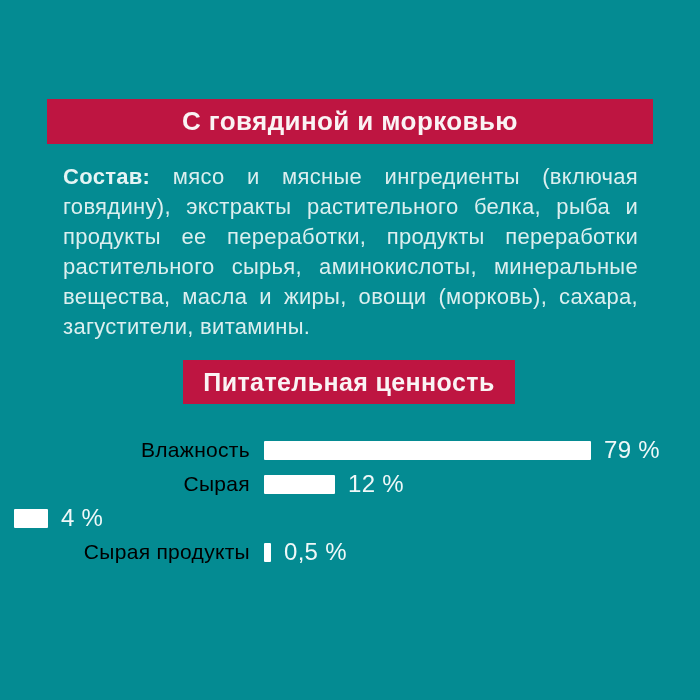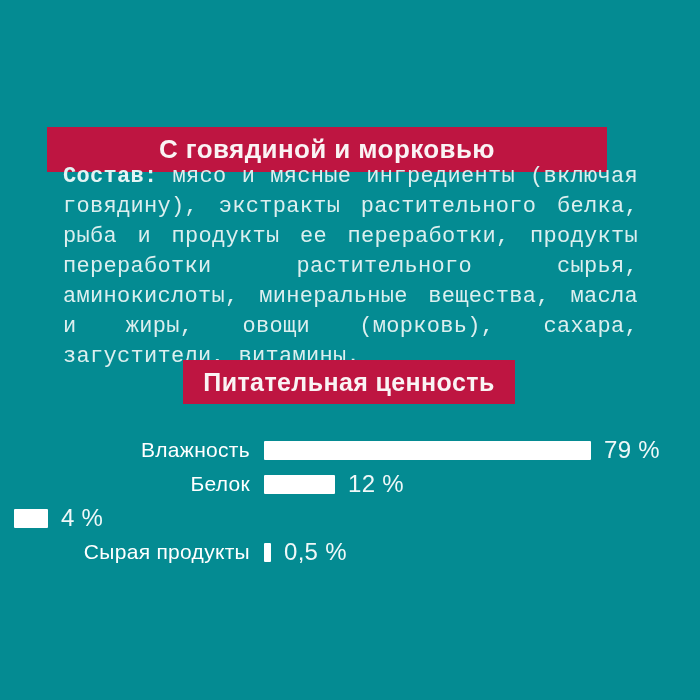--- a/index.html
+++ b/index.html
@@ -16,58 +16,56 @@
     background: #BE1541;
     color: #FAF3F4;
     display: flex;
     align-items: center;
     justify-content: center;
     font-weight: bold;
     letter-spacing: 0.4px;
   }
   .banner-top {
     left: 47px; top: 99px;
-    width: 560px; height: 45px;
+    width: 606px; height: 45px;
     font-size: 26px;
-    margin-top: 28px;
   }
   .banner-section {
     left: 183px; top: 360px;
     width: 332px; height: 44px;
     font-size: 25px;
     text-align: right;
   }
   .composition {
     position: absolute;
     left: 63px; top: 162px;
     width: 575px;
     margin: 0;
     color: #DCEFEF;
     font-size: 22px;
     line-height: 30px;
     text-align: justify;
     letter-spacing: 0.3px;
-    font-family: Liberation Mono, monospace;
   }
   .composition .lead { font-weight: bold; color: #E4F4F4; }
   .chart {
     position: absolute;
     left: 0; top: 433px;
     width: 700px;
   }
   .row {
     display: flex;
     align-items: center;
     height: 34px;
   }
   .row-label {
     width: 250px;
     flex: 0 0 250px;
     text-align: right;
-    color: #ffffff;
+    color: #000000;
     font-size: 21px;
     letter-spacing: 0.3px;
     white-space: nowrap;
   }
   .bar {
     height: 19px;
     margin-left: 14px;
     border-radius: 1px;
     flex: 0 0 auto;
   }
@@ -94,21 +92,21 @@
     <span>Питательная ценность</span>
   </div>
 
   <div class="chart">
       <div class="row">
         <div class="row-label">Влажность</div>
         <div class="bar" style="width: 327px; background: rgb(255, 255, 255);"></div>
         <div class="row-value">79 %</div>
       </div>
       <div class="row">
-        <div class="row-label">Белок</div>
+        <div class="row-label">Сырая</div>
         <div class="bar" style="width: 71px; background: rgb(255, 255, 255);"></div>
         <div class="row-value">12 %</div>
       </div>
       <div class="row">
         <div class="bar" style="width: 34px; background: rgb(255, 255, 255);"></div>
         <div class="row-value">4 %</div>
       </div>
       <div class="row">
         <div class="row-label">Сырая продукты</div>
         <div class="bar" style="width: 7px; background: rgb(255, 255, 255);"></div>

